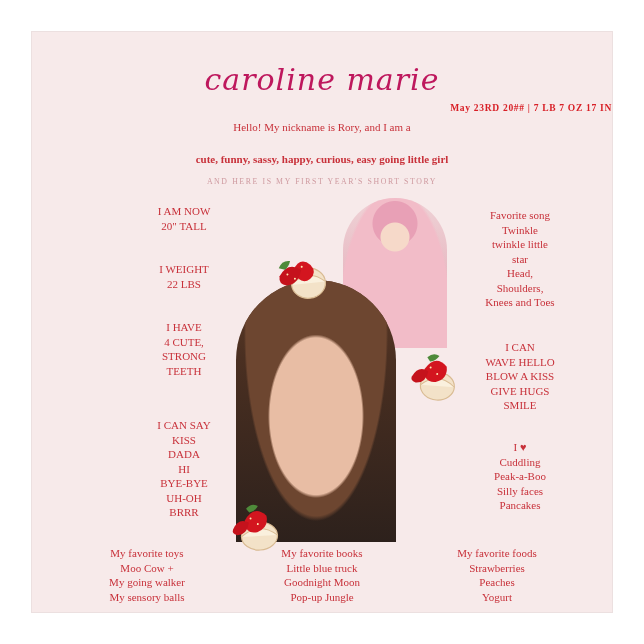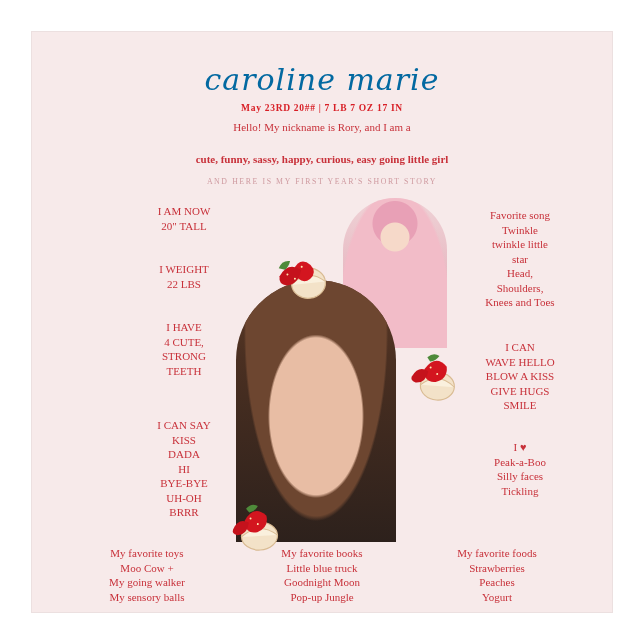--- a/index.html
+++ b/index.html
@@ -28,33 +28,34 @@
     left: 0;
     top: 30px;
     width: 100%;
     text-align: center;
   }
 
   .baby-name {
     font-family: "DejaVu Serif", serif;
     font-style: italic;
     font-size: 30px;
-    color: #0369a1;
+    color: #be185d;
     letter-spacing: 1px;
     margin: 0 0 6px 0;
     font-weight: normal;
   }
 
   .birth-stats {
     font-family: "Liberation Serif", serif;
     font-size: 9.5px;
     font-weight: bold;
     letter-spacing: 0.7px;
     color: #d81f26;
     margin-bottom: 7px;
+    text-align: right;
   }
 
   .intro-line {
     font-size: 11px;
     color: #c8313a;
     line-height: 14px;
     margin: 0 auto;
     width: 330px;
   }
 
@@ -234,23 +235,24 @@
   <div class="col col-right block-wave">
     <span class="heading">I CAN</span>
     <span class="heading">WAVE HELLO</span>
     <span class="heading">BLOW A KISS</span>
     <span class="heading">GIVE HUGS</span>
     <span class="heading">SMILE</span>
   </div>
 
   <div class="col col-right block-love">
     <span class="heading">I ♥</span>
+    <span class="heading">Cuddling</span>
     <span class="heading">Peak-a-Boo</span>
     <span class="heading">Silly faces</span>
-    <span class="heading">Tickling</span>
+    <span class="heading">Pancakes</span>
   </div>
 
   <div class="bottom">
     <div class="bottom-col">
       <span class="heading">My favorite toys</span>
       <span class="heading">Moo Cow +</span>
       <span class="heading">My going walker</span>
       <span class="heading">My sensory balls</span>
     </div>
     <div class="bottom-col">

